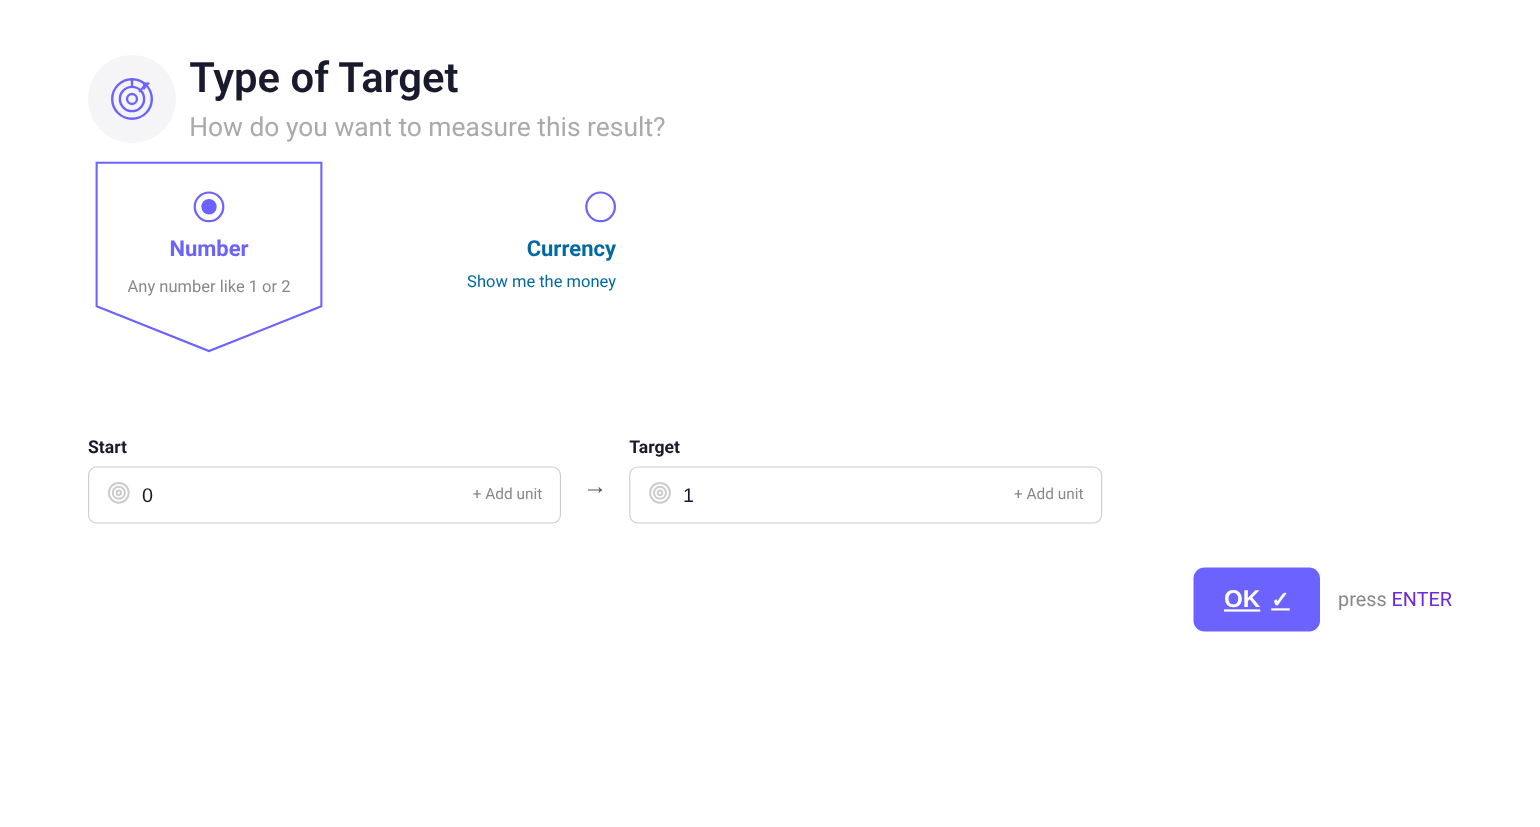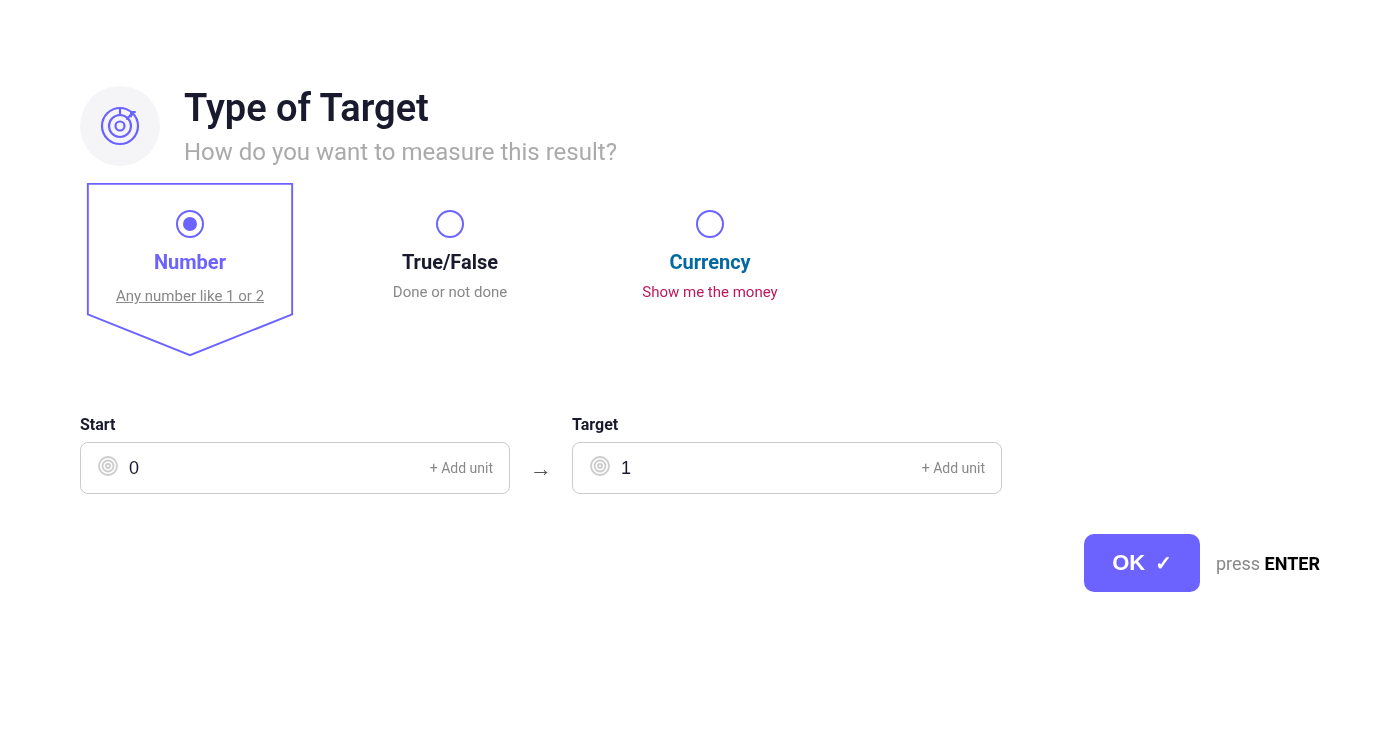--- a/index.html
+++ b/index.html
@@ -15,23 +15,22 @@
       padding: 50px 80px;
     }
 
     .page-container {
       width: 100%;
     }
 
     .header {
       display: flex;
       align-items: flex-start;
-      gap: 24px;
+      gap: 12px;
       margin-bottom: 16px;
-      margin-top: 36px;
     }
 
     .target-icon-circle {
       width: 80px;
       height: 80px;
       border-radius: 50%;
       background: #f5f5f7;
       display: flex;
       align-items: center;
       justify-content: center;
@@ -65,21 +64,21 @@
 
     .type-options {
       display: flex;
       gap: 40px;
       align-items: flex-start;
     }
 
     .type-card {
       display: flex;
       flex-direction: column;
-      align-items: center;
+      align-items: flex-end;
       text-align: center;
       cursor: pointer;
       padding: 0;
       width: 220px;
     }
 
     .type-card.selected {
       position: relative;
     }
 
@@ -109,40 +108,40 @@
     }
 
     .type-card.selected .type-name {
       color: #6c63ff;
     }
 
     .type-desc {
       font-size: 15px;
       color: #888888;
       line-height: 1.4;
-      text-decoration: underline;
     }
 
     .fields-section {
       display: flex;
       align-items: center;
       gap: 20px;
       margin-top: 50px;
     }
 
     .field-group {
       display: flex;
       flex-direction: column;
       gap: 8px;
     }
 
     .field-label {
       font-size: 16px;
       font-weight: 700;
       color: #1a1a2e;
+      margin-top: 18px;
     }
 
     .field-input-wrapper {
       display: flex;
       align-items: center;
       gap: 10px;
       border: 1.5px solid #cccccc;
       border-radius: 8px;
       padding: 12px 16px;
       width: 430px;
@@ -190,34 +189,35 @@
       color: #ffffff;
       border: none;
       border-radius: 10px;
       padding: 16px 28px;
       font-size: 22px;
       font-weight: 700;
       cursor: pointer;
       display: flex;
       align-items: center;
       gap: 10px;
+      text-decoration: underline;
     }
 
     .ok-button .checkmark {
       font-size: 20px;
     }
 
     .press-enter-text {
       font-size: 18px;
       color: #888888;
     }
 
     .press-enter-text strong {
-      color: #000000;
-      font-weight: 700;
+      color: #6d28d9;
+      font-weight: 400;
     }
 
     
     .pentagon-card {
       position: relative;
       width: 220px;
       margin-bottom: 8px;
     }
 
     .pentagon-card svg.bg {
@@ -272,30 +272,25 @@
           <path d="M2 2 H218 V140 L110 183 L2 140 Z" stroke="#6c63ff" stroke-width="2" fill="white"></path>
         </svg>
         <div class="pentagon-card-content">
           <div class="type-radio checked"></div>
           <div class="type-name">Number</div>
           <div class="type-desc">Any number like 1 or 2</div>
         </div>
       </div>
     </div>
 
-    <div class="type-card" style="padding-top: 28px;">
-      <div class="type-radio"></div>
-      <div style="margin-top:12px; font-size:20px; font-weight:700; color:#1a1a2e;">True/False</div>
-      <div style="font-size:15px; color:#888; line-height:1.4; margin-top:8px;">Done or not done</div>
-    </div>
 
     <div class="type-card" style="padding-top: 28px;">
       <div class="type-radio"></div>
       <div style="margin-top:12px; font-size:20px; font-weight:700; color:#0369a1;">Currency</div>
-      <div style="font-size:15px; color:#be185d; line-height:1.4; margin-top:8px;">Show me the money</div>
+      <div style="font-size:15px; color:#0369a1; line-height:1.4; margin-top:8px;">Show me the money</div>
     </div>
 
 
   </div>
 
   <div class="fields-section">
 
     <div class="field-group">
       <div class="field-label">Start</div>
       <div class="field-input-wrapper">

